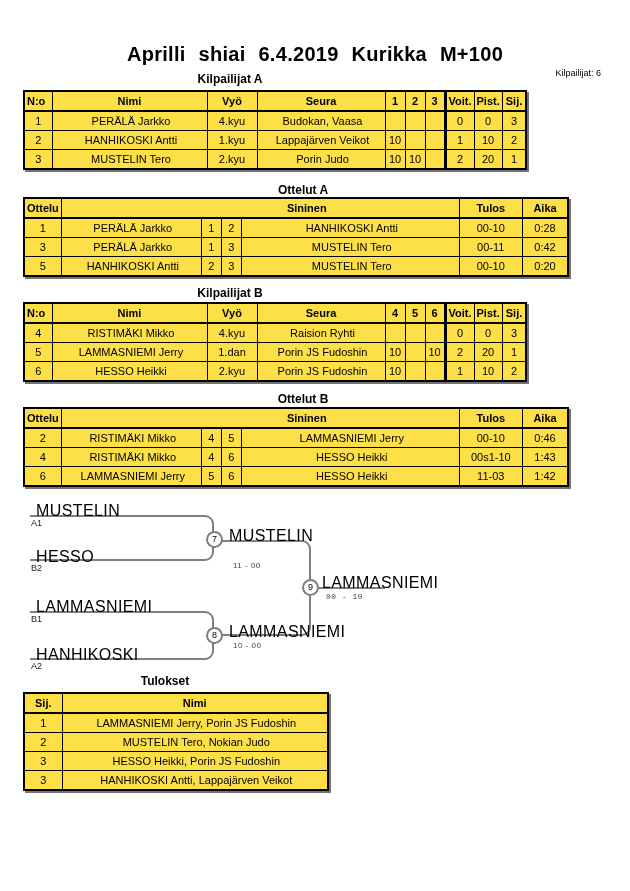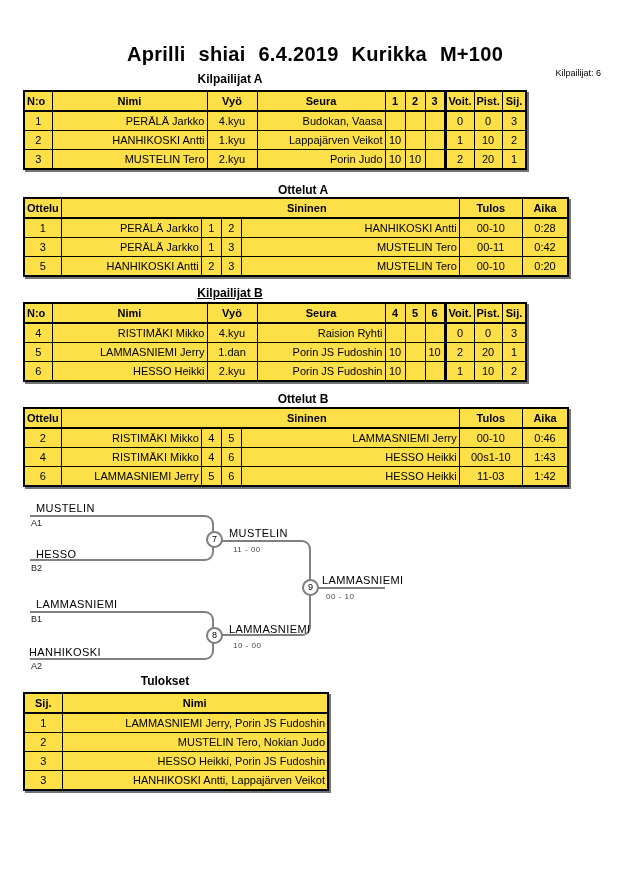--- a/index.html
+++ b/index.html
@@ -22,42 +22,42 @@
     box-shadow:2px 2px 0 rgba(0,0,0,0.55);
     display:inline-block;
   }
   .sheet table { border-collapse:collapse; table-layout:fixed; border-style:hidden; }
   .sheet th, .sheet td {
     border:1px solid #000; font-size:11px; height:18px;
     padding:0 2px; overflow:hidden; white-space:nowrap; font-weight:normal;
   }
   .sheet th { font-weight:bold; border-bottom:2px solid #000; }
   .ctr { text-align:center; }
-  .lft { text-align:right; padding-left:5px !important; }
+  .lft { text-align:center; padding-left:5px !important; }
   .hdr-left { text-align:left; padding-left:2px !important; }
   .dbl { border-left:3px solid #000 !important; }
 
   .vs-head { position:relative; }
   .vs-head span { position:absolute; top:0; line-height:18px; text-align:center; font-weight:bold; }
   .vs-head .w-label { left:0; width:140px;margin-top:32px; }
   .vs-head .s-label { left:130px; width:230px; }
 
   
   .bk-pair, .bk-r2 {
     border:2px solid #808080; border-left:none;
     border-radius:0 9px 9px 0; background:transparent;
     box-sizing:border-box;
   }
   .bk-circle {
     width:17px; height:17px; box-sizing:border-box;
     border:2px solid #808080; border-radius:50%; background:#fff;
     font-size:9px; line-height:13px; text-align:center; z-index:3;
   }
   .bk-winline { border-top:2px solid #808080; height:0; }
-  .bk-name { font-size:11px; white-space:nowrap; letter-spacing:0.4px; }
+  .bk-name { font-size:16px; white-space:nowrap; letter-spacing:0.4px; }
   .bk-seed { font-size:9px; color:#222; }
   .bk-score { font-size:8px; color:#444; letter-spacing:0.5px; }
 </style>
 </head>
 <body>
 
 <div class="abs doc-title">Aprilli shiai 6.4.2019 Kurikka M+100</div>
 <div class="abs count-label">Kilpailijat: 6</div>
 
 <div class="abs sec-title" style="top:72px;left:23px;width:414px;">Kilpailijat A</div>
@@ -174,21 +174,21 @@
       <td class="ctr">2</td>
       <td class="ctr">3</td>
       <td class="lft">MUSTELIN Tero</td>
       <td class="ctr">00-10</td>
       <td class="ctr">0:20</td>
     </tr>
   </tbody>
     </table>
 </div>
 
-<div class="abs sec-title" style="top:286px;left:23px;width:414px;text-decoration:underline;">Kilpailijat B</div>
+<div class="abs sec-title" style="top:286px;left:23px;width:414px;">Kilpailijat B</div>
 <div class="abs sheet" style="top:302px;left:23px;">
   <table>
     <colgroup>
         <col style="width:27px">
         <col style="width:155px">
         <col style="width:50px">
         <col style="width:128px">
         <col style="width:20px">
         <col style="width:20px">
         <col style="width:20px">
@@ -306,32 +306,32 @@
 
   <div class="abs bk-pair" style="left:30px;top:515px;width:184px;height:46px;"></div>
   <div class="abs bk-name" style="left:36px;top:502px;">MUSTELIN</div>
   <div class="abs bk-seed" style="left:31px;top:518px;">A1</div>
   <div class="abs bk-name" style="left:36px;top:548px;">HESSO</div>
   <div class="abs bk-seed" style="left:31px;top:563px;text-align:center;">B2</div>
 
   <div class="abs bk-pair" style="left:30px;top:611px;width:184px;height:49px;"></div>
   <div class="abs bk-name" style="left:36px;top:598px;">LAMMASNIEMI</div>
   <div class="abs bk-seed" style="left:31px;top:614px;">B1</div>
-  <div class="abs bk-name" style="left:29px;top:646px;">HANHIKOSKI</div>
+  <div class="abs bk-name" style="left:36px;top:646px;">HANHIKOSKI</div>
   <div class="abs bk-seed" style="left:31px;top:661px;">A2</div>
 
   <div class="abs bk-r2" style="left:216px;top:540px;width:95px;height:96px;"></div>
   <div class="abs bk-name" style="left:229px;top:527px;">MUSTELIN</div>
-  <div class="abs bk-score" style="left:233px;top:545px;">11 - 00</div>
+  <div class="abs bk-score" style="left:233px;top:561px;">11 - 00</div>
   <div class="abs bk-name" style="left:229px;top:623px;">LAMMASNIEMI</div>
   <div class="abs bk-score" style="left:233px;top:641px;">10 - 00</div>
 
   <div class="abs bk-winline" style="left:311px;top:587px;width:74px;"></div>
   <div class="abs bk-name" style="left:322px;top:574px;">LAMMASNIEMI</div>
-  <div class="abs bk-score" style="left:326px;top:592px;">00 - 10</div>
+  <div class="abs bk-score" style="left:326px;top:592px;font-family:Liberation Mono, monospace;">00 - 10</div>
 
   <div class="abs bk-circle" style="left:206px;top:531px;">7</div>
   <div class="abs bk-circle" style="left:206px;top:627px;">8</div>
   <div class="abs bk-circle" style="left:302px;top:579px;">9</div>
 </div>
 
 <div class="abs sec-title" style="top:674px;left:15px;width:300px;">Tulokset</div>
 <div class="abs sheet" style="top:692px;left:23px;">
   <table>
     <colgroup>

